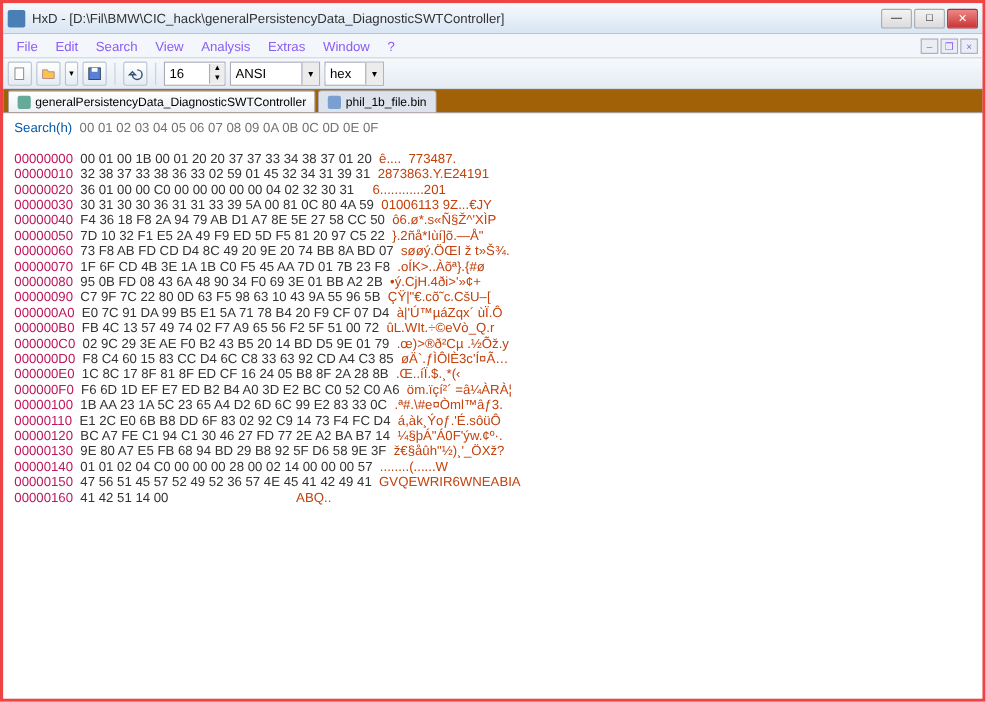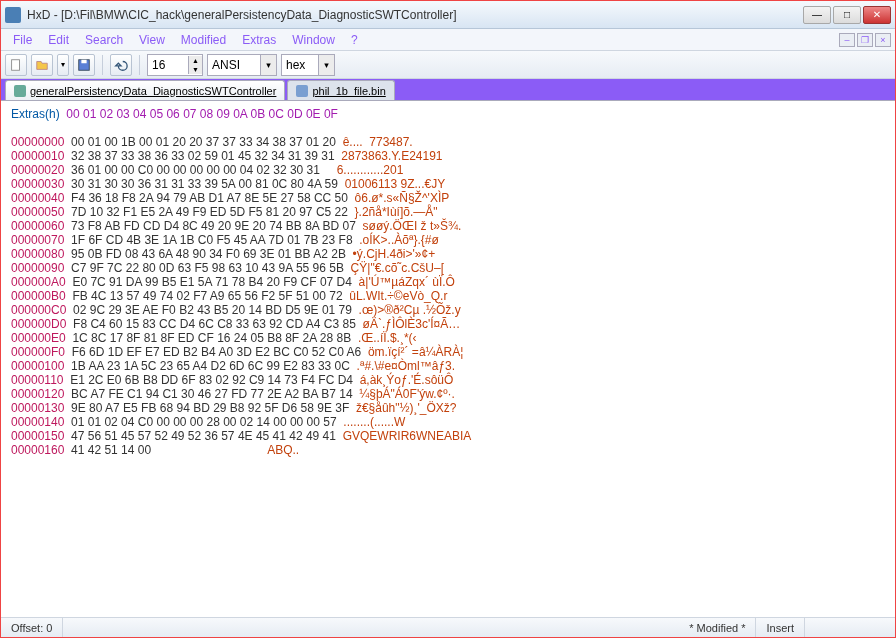--- a/index.html
+++ b/index.html
@@ -1,45 +1,45 @@
 <!DOCTYPE html>
 <html><head>
 <meta charset="utf-8">
 <style>
 * { margin: 0; padding: 0; box-sizing: border-box; font-family: "Segoe UI", Tahoma, sans-serif; }
 body { background: #d8d8d8; overflow: hidden; }
-.window { width: 896px; height: 638px; background: #ececec; display: flex; flex-direction: column; border: 1px solid #ef4444; }
+.window { width: 896px; height: 638px; background: #ececec; display: flex; flex-direction: column; border: 3px solid #ef4444; }
 .titlebar { height: 28px; background: linear-gradient(#f5f9fd,#d8e5f3); display: flex; align-items: center; padding: 0 4px; border-bottom: 1px solid #b6c6d8; }
 .titlebar .icon { width: 16px; height: 16px; margin-right: 6px; background: #4a7fb5; border-radius: 2px; }
 .titlebar .title { font-size: 12px; color: #333; flex: 1; white-space: nowrap; overflow: hidden; }
 .winbtns { display: flex; gap: 2px; }
 .winbtn { width: 28px; height: 18px; background: linear-gradient(#f3f3f3,#dcdcdc); border: 1px solid #a8a8a8; border-radius: 2px; font-size: 10px; display: flex; align-items: center; justify-content: center; cursor: pointer; }
 .winbtn.close { background: linear-gradient(#e88,#c33); color: #fff; border-color: #933; }
 .menubar { height: 22px; background: #f3f6fb; display: flex; align-items: center; padding: 0 4px; font-size: 12px; color: #8b5cf6; border-bottom: 1px solid #cfd6e0; position: relative; }
 .menuitem { padding: 2px 8px; cursor: pointer; }
 .mdi-btns { position: absolute; right: 4px; display: flex; gap: 2px; }
 .mdi-btns .mb { width: 16px; height: 14px; background: #eaeef4; border: 1px solid #aab; font-size: 9px; display: flex; align-items: center; justify-content: center; cursor: pointer; }
 .toolbar { height: 28px; background: linear-gradient(#f7f9fc,#e6ecf3); display: flex; align-items: center; padding: 0 4px; border-bottom: 1px solid #cfd6e0; gap: 4px; font-size: 12px; }
 .tbtn { width: 22px; height: 22px; background: linear-gradient(#fff,#e6ecf3); border: 1px solid #b8c3d2; border-radius: 2px; display: flex; align-items: center; justify-content: center; cursor: pointer; }
 .tbtn svg { width: 14px; height: 14px; }
 .sep { width: 1px; height: 20px; background: #c6cedb; margin: 0 3px; }
 .spin { display: flex; align-items: center; border: 1px solid #aab; background: #fff; height: 22px; }
 .spin input { border: none; width: 40px; font-size: 12px; padding: 0 4px; outline: none; }
 .spin .arrows { display: flex; flex-direction: column; }
 .spin .arrows span { font-size: 7px; line-height: 7px; width: 14px; height: 9px; background: #ececec; border-left: 1px solid #aab; display: flex; align-items: center; justify-content: center; cursor: pointer; }
 .sel { height: 22px; border: 1px solid #aab; background: #fff; display: flex; align-items: center; }
-.sel input { border: none; font-size: 12px; padding: 0 4px; outline: none; width: 52px; }
+.sel input { border: none; font-size: 12px; padding: 0 4px; outline: none; width: 64px; }
 .sel .sdrop { width: 16px; height: 20px; background: #ececec; border-left: 1px solid #aab; display: flex; align-items: center; justify-content: center; font-size: 9px; cursor: pointer; }
-.tabbar { height: 22px; background: #8b5cf6; display: flex; align-items: end; padding: 0 4px; border-bottom: 1px solid #aab; gap: 2px; text-decoration: underline; }
+.tabbar { height: 22px; background: #a16207; display: flex; align-items: end; padding: 0 4px; border-bottom: 1px solid #aab; gap: 2px; }
 .tab { height: 20px; background: linear-gradient(#fff,#ecf0f5); border: 1px solid #aab; border-bottom: none; border-radius: 3px 3px 0 0; display: flex; align-items: center; padding: 0 8px; font-size: 11px; cursor: pointer; }
 .tab.inactive { background: #dde3ec; align-items: center; }
 .tab .ticon { width: 12px; height: 12px; background: #6a9; margin-right: 4px; border-radius: 2px; }
 .content { flex: 1; background: #fff; overflow: auto; padding: 6px 10px; font-family: "Courier New", monospace; font-size: 12px; line-height: 14px; color: #333; white-space: pre; }
 .hdr-line .off-label { color: #0359a6; }
-.hdr-line .cols { color: #a21caf; }
+.hdr-line .cols { color: #737373; }
 .row .addr { color: #be185d; }
 .row .bytes { color: #333; margin-top: 13px; }
 .row .text { color: #c2410c; }
 .status { height: 20px; background: linear-gradient(#f7f9fc,#e6ecf3); border-top: 1px solid #cfd6e0; display: flex; align-items: center; font-size: 11px; color: #333; }
 .status .cell { padding: 0 10px; border-right: 1px solid #cfd6e0; height: 100%; display: flex; align-items: center; }
 .status .spacer { flex: 1; }
 </style>
 </head>
 <body>
 
@@ -55,21 +55,21 @@
       <div class="winbtn">□</div>
       <div class="winbtn close">✕</div>
     </div>
   </div>
 
   <div class="menubar">
     <div class="menuitem">File</div>
     <div class="menuitem">Edit</div>
     <div class="menuitem">Search</div>
     <div class="menuitem">View</div>
-    <div class="menuitem">Modified</div>
+    <div class="menuitem">Analysis</div>
     <div class="menuitem">Extras</div>
     <div class="menuitem">Window</div>
     <div class="menuitem">?</div>
     <div class="mdi-btns">
       <div class="mb">–</div>
       <div class="mb">❐</div>
       <div class="mb">×</div>
     </div>
   </div>
 
@@ -119,24 +119,17 @@
     <div class="tab">
       <div class="ticon"></div>
       <span>generalPersistencyData_DiagnosticSWTController</span>
     </div>
     <div class="tab inactive">
       <div class="ticon" style="background:#7a9fd1"></div>
       <span>phil_1b_file.bin</span>
     </div>
   </div>
 
-  <div class="content"><div class="hdr-line"><span class="off-label">Extras(h)</span>  <span class="cols">00 01 02 03 04 05 06 07 08 09 0A 0B 0C 0D 0E 0F</span></div>
+  <div class="content"><div class="hdr-line"><span class="off-label">Search(h)</span>  <span class="cols">00 01 02 03 04 05 06 07 08 09 0A 0B 0C 0D 0E 0F</span></div>
 <div id="hex-rows"><div class="row"><span class="addr">00000000</span>  <span class="bytes">00 01 00 1B 00 01 20 20 37 37 33 34 38 37 01 20</span>  <span class="text">ȇ....  773487. </span></div><div class="row"><span class="addr">00000010</span>  <span class="bytes">32 38 37 33 38 36 33 02 59 01 45 32 34 31 39 31</span>  <span class="text">2873863.Y.E24191</span></div><div class="row"><span class="addr">00000020</span>  <span class="bytes">36 01 00 00 C0 00 00 00 00 00 04 02 32 30 31   </span>  <span class="text">6............201</span></div><div class="row"><span class="addr">00000030</span>  <span class="bytes">30 31 30 30 36 31 31 33 39 5A 00 81 0C 80 4A 59</span>  <span class="text">01006113 9Z...€JY</span></div><div class="row"><span class="addr">00000040</span>  <span class="bytes">F4 36 18 F8 2A 94 79 AB D1 A7 8E 5E 27 58 CC 50</span>  <span class="text">ô6.ø*.s«Ñ§Ž^'XÌP</span></div><div class="row"><span class="addr">00000050</span>  <span class="bytes">7D 10 32 F1 E5 2A 49 F9 ED 5D F5 81 20 97 C5 22</span>  <span class="text">}.2ñå*Iùí]õ.—Å"</span></div><div class="row"><span class="addr">00000060</span>  <span class="bytes">73 F8 AB FD CD D4 8C 49 20 9E 20 74 BB 8A BD 07</span>  <span class="text">søøý.ÖŒI ž t»Š¾.</span></div><div class="row"><span class="addr">00000070</span>  <span class="bytes">1F 6F CD 4B 3E 1A 1B C0 F5 45 AA 7D 01 7B 23 F8</span>  <span class="text">.oÍK&gt;..Àõª}.{#ø</span></div><div class="row"><span class="addr">00000080</span>  <span class="bytes">95 0B FD 08 43 6A 48 90 34 F0 69 3E 01 BB A2 2B</span>  <span class="text">•ý.CjH.4ði&gt;'»¢+</span></div><div class="row"><span class="addr">00000090</span>  <span class="bytes">C7 9F 7C 22 80 0D 63 F5 98 63 10 43 9A 55 96 5B</span>  <span class="text">ÇŸ|"€.cõ˜c.CšU–[</span></div><div class="row"><span class="addr">000000A0</span>  <span class="bytes">E0 7C 91 DA 99 B5 E1 5A 71 78 B4 20 F9 CF 07 D4</span>  <span class="text">à|'Ú™µáZqx´ ùÏ.Ô</span></div><div class="row"><span class="addr">000000B0</span>  <span class="bytes">FB 4C 13 57 49 74 02 F7 A9 65 56 F2 5F 51 00 72</span>  <span class="text">ûL.WIt.÷©eVò_Q.r</span></div><div class="row"><span class="addr">000000C0</span>  <span class="bytes">02 9C 29 3E AE F0 B2 43 B5 20 14 BD D5 9E 01 79</span>  <span class="text">.œ)&gt;®ð²Cµ .½Õž.y</span></div><div class="row"><span class="addr">000000D0</span>  <span class="bytes">F8 C4 60 15 83 CC D4 6C C8 33 63 92 CD A4 C3 85</span>  <span class="text">øÄ`.ƒÌÔlÈ3c'Í¤Ã…</span></div><div class="row"><span class="addr">000000E0</span>  <span class="bytes">1C 8C 17 8F 81 8F ED CF 16 24 05 B8 8F 2A 28 8B</span>  <span class="text">.Œ..íÏ.$.¸*(‹</span></div><div class="row"><span class="addr">000000F0</span>  <span class="bytes">F6 6D 1D EF E7 ED B2 B4 A0 3D E2 BC C0 52 C0 A6</span>  <span class="text">öm.ïçí²´ =â¼ÀRÀ¦</span></div><div class="row"><span class="addr">00000100</span>  <span class="bytes">1B AA 23 1A 5C 23 65 A4 D2 6D 6C 99 E2 83 33 0C</span>  <span class="text">.ª#.\#e¤Òml™âƒ3.</span></div><div class="row"><span class="addr">00000110</span>  <span class="bytes">E1 2C E0 6B B8 DD 6F 83 02 92 C9 14 73 F4 FC D4</span>  <span class="text">á,àk¸Ýoƒ.'É.sôüÔ</span></div><div class="row"><span class="addr">00000120</span>  <span class="bytes">BC A7 FE C1 94 C1 30 46 27 FD 77 2E A2 BA B7 14</span>  <span class="text">¼§þÁ"Á0F'ýw.¢º·.</span></div><div class="row"><span class="addr">00000130</span>  <span class="bytes">9E 80 A7 E5 FB 68 94 BD 29 B8 92 5F D6 58 9E 3F</span>  <span class="text">ž€§åûh"½)¸'_ÖXž?</span></div><div class="row"><span class="addr">00000140</span>  <span class="bytes">01 01 02 04 C0 00 00 00 28 00 02 14 00 00 00 57</span>  <span class="text">........(......W</span></div><div class="row"><span class="addr">00000150</span>  <span class="bytes">47 56 51 45 57 52 49 52 36 57 4E 45 41 42 49 41</span>  <span class="text">GVQEWRIR6WNEABIA</span></div><div class="row"><span class="addr">00000160</span>  <span class="bytes">41 42 51 14 00                                 </span>  <span class="text">ABQ..</span></div></div></div>
 
-  <div class="status">
-    <div class="cell">Offset: 0</div>
-    <div class="spacer"></div>
-    <div class="cell">* Modified *</div>
-    <div class="cell">Insert</div>
-    <div class="cell" style="width:90px;border:none"></div>
-  </div>
 
 </div>
 
 </body></html>

